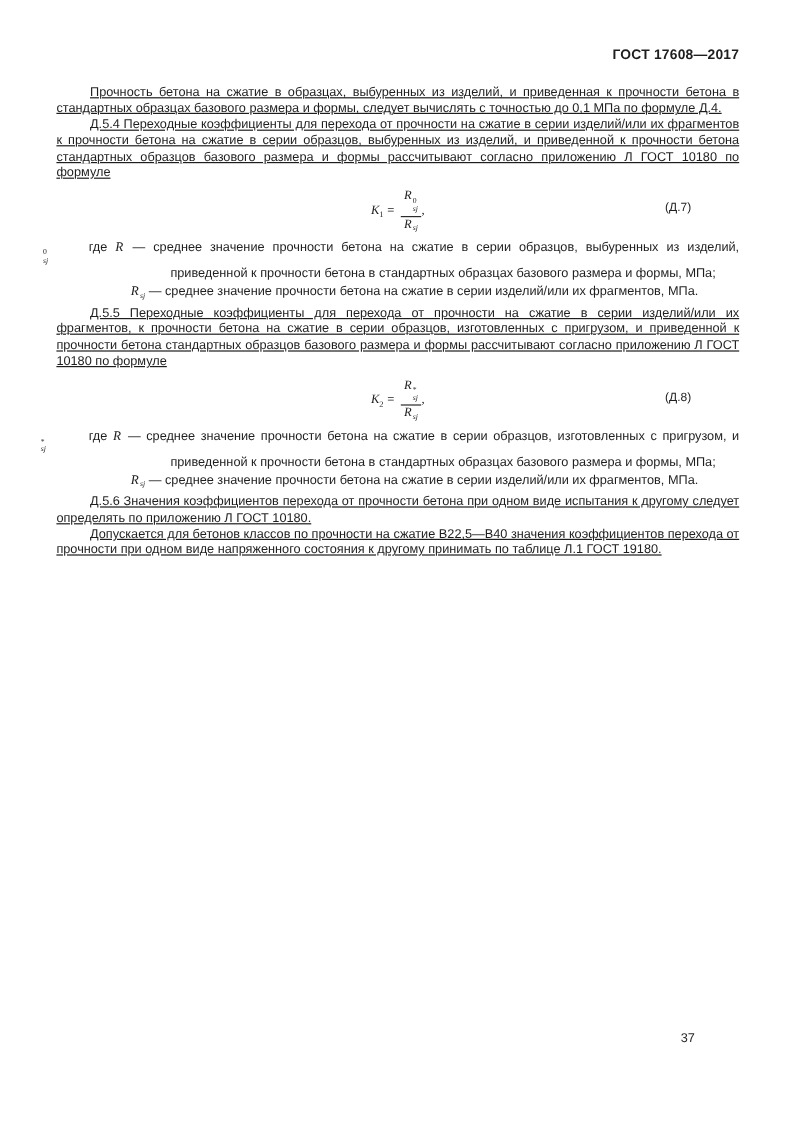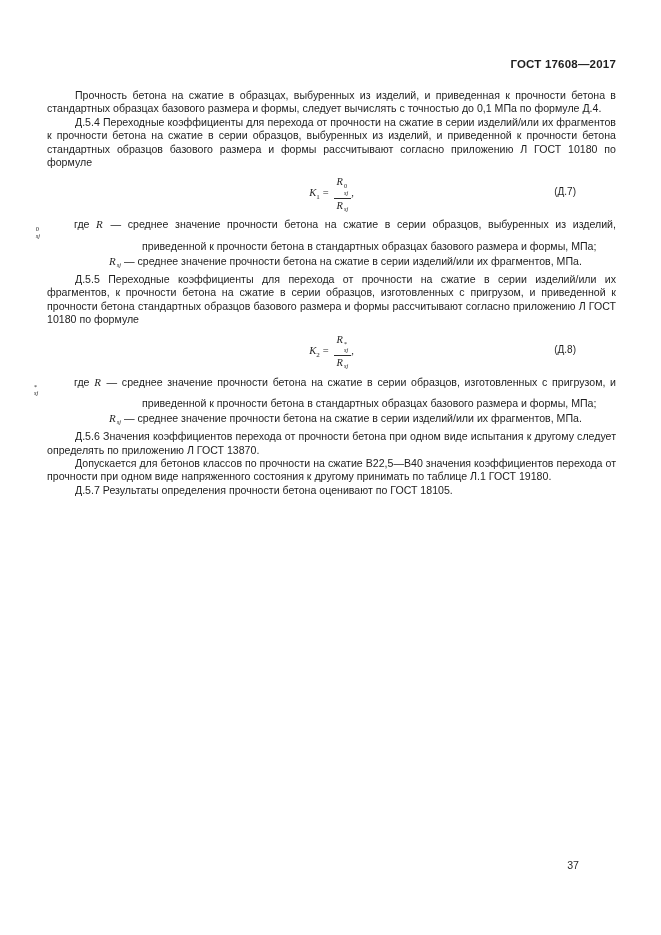--- a/index.html
+++ b/index.html
@@ -4,28 +4,28 @@
 <style>
   * { box-sizing: border-box; }
   html, body { margin: 0; padding: 0; }
   body { width: 661px; height: 935px; background: #ffffff; }
   .page {
     position: relative; width: 661px; height: 935px;
     background: #ffffff; overflow: hidden;
     font-family: "Liberation Sans", "DejaVu Sans", sans-serif;
     color: #1e1e1e;
   }
-  .content { position: absolute; left: 47px; top: 58px; width: 569px; }
+  .content { position: absolute; left: 47px; top: 40px; width: 569px; }
   .doc-header {
     text-align: right; font-weight: 700; font-size: 11.5px;
     letter-spacing: 0.2px; margin: 0 0 19px 0;
   }
   .para {
     margin: 0; font-size: 10.6px; line-height: 13.4px;
-    text-align: justify; text-indent: 28px;
+    text-align: justify; text-indent: 28px; text-decoration: underline;
   }
   
   .formula-row { position: relative; margin: 5px 0 4px 0; min-height: 40px; }
   .formula {
     text-align: center; font-size: 10.5px;
     font-family: "Liberation Serif", "DejaVu Serif", serif; padding-top: 2px;
   }
   .it { font-style: italic; }
   .eq { margin: 0 3px; }
   .frac {
@@ -97,20 +97,19 @@
     </div>
 
     <div class="where">
       <div class="t1"><span>где</span> <span class="sym"><span>R</span><span class="supsub">
               <span class="ss-sup">*</span>
               <span class="ss-sub">sj</span>
             </span></span> <span>—</span> <span>среднее значение прочности бетона на сжатие в серии образцов, изготовленных с пригрузом, и приведенной к прочности бетона в стандартных образцах базового размера и формы, МПа;</span></div>
       <div class="t2"><span class="sym"><span>R</span><span class="sub-only">sj</span></span> <span>—</span> <span>среднее значение прочности бетона на сжатие в серии изделий/или их фрагментов, МПа.</span></div>
     </div>
 
-    <p class="para" style="margin-top:2px;">Д.5.6 Значения коэффициентов перехода от прочности бетона при одном виде испытания к другому следует определять по приложению Л ГОСТ 13870.</p>
+    <p class="para" style="margin-top:2px;">Д.5.6 Значения коэффициентов перехода от прочности бетона при одном виде испытания к другому следует определять по приложению Л ГОСТ 10180.</p>
     <p class="para">Допускается для бетонов классов по прочности на сжатие В22,5—В40 значения коэффициентов перехода от прочности при одном виде напряженного состояния к другому принимать по таблице Л.1 ГОСТ 19180.</p>
-    <p class="para">Д.5.7 Результаты определения прочности бетона оценивают по ГОСТ 18105.</p>
 
   </div>
 
   <div class="page-number">37</div>
 </div>
 
 </body></html>

